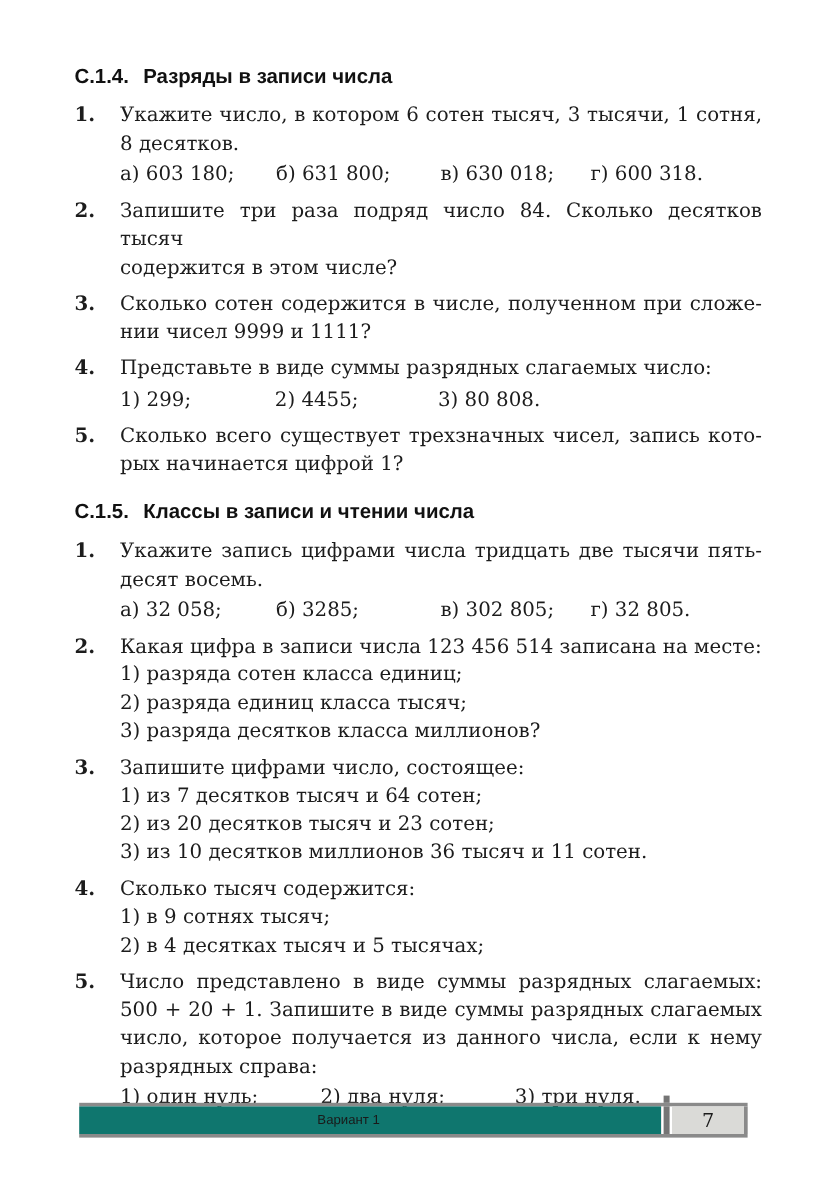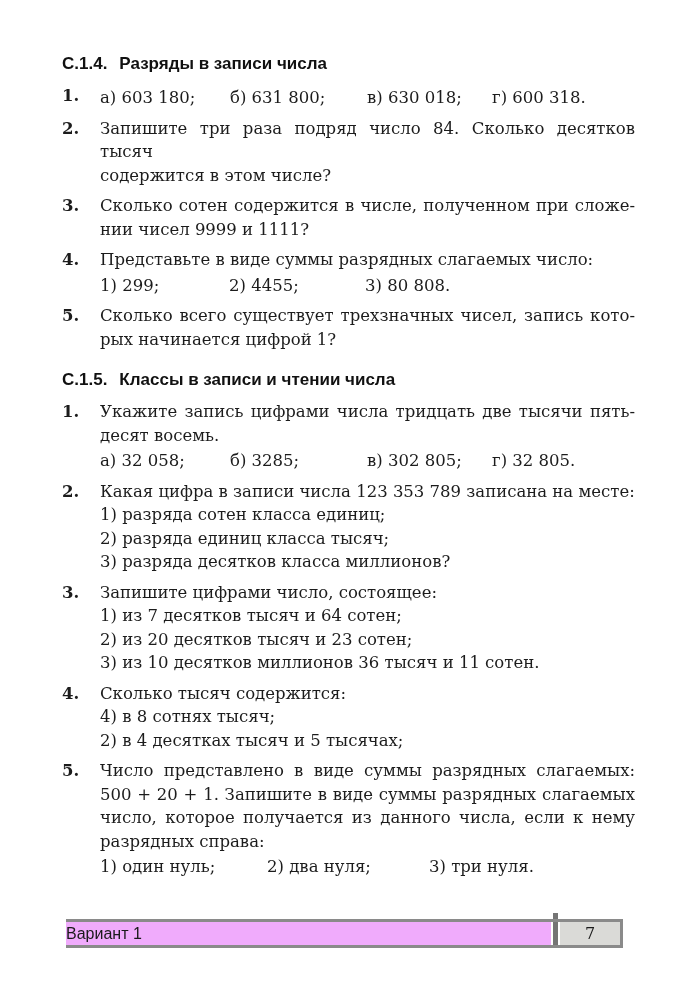--- a/index.html
+++ b/index.html
@@ -63,26 +63,26 @@
     box-sizing: border-box;
     border-top: 3px solid #8a8a8a;
     border-bottom: 3px solid #8a8a8a;
     display: flex;
     align-items: stretch;
   }
   .f-label-area {
     flex: 1;
     display: flex;
     align-items: center;
-    justify-content: flex-start;
+    justify-content: center;
     padding-right: 36px;
     font-family: "Liberation Sans", sans-serif;
-    font-size: 16px;
+    font-size: 11px;
     color: #1a1a1a;
-    background: #f0abfc;
+    background: #0f766e;
   }
   .f-divider {
     width: 5px;
     background: #757575;
     border-left: 2px solid #ffffff;
     border-right: 2px solid #ffffff;
     position: relative;
   }
   .f-divider::before {
     content: "";
@@ -111,20 +111,24 @@
 <div class="page">
   <div class="content">
 
     <div class="section-header">
       <span class="sec-id">С.1.4.</span><span>Разряды в записи числа</span>
     </div>
 
     <div class="problem">
       <div class="pnum">1.</div>
       <div class="pbody">
+        <div class="para">
+            <div class="line">Укажите число, в котором 6 сотен тысяч, 3 тысячи, 1 сотня,</div>
+            <div class="line">8 десятков.</div>
+          </div>
         <div class="opts opts4">
             <span class="col">а) 603 180;</span>
             <span class="col">б) 631 800;</span>
             <span class="col">в) 630 018;</span>
             <span class="col">г) 600 318.</span>
           </div>
       </div>
     </div>
 
     <div class="problem">
@@ -188,21 +192,21 @@
             <span class="col">в) 302 805;</span>
             <span class="col">г) 32 805.</span>
           </div>
       </div>
     </div>
 
     <div class="problem">
       <div class="pnum">2.</div>
       <div class="pbody">
         <div class="para">
-            <div class="line">Какая цифра в записи числа 123 353 789 записана на месте:</div>
+            <div class="line">Какая цифра в записи числа 123 456 514 записана на месте:</div>
           </div>
         <div class="subs">
             <div class="line">1) разряда сотен класса единиц;</div>
             <div class="line">2) разряда единиц класса тысяч;</div>
             <div class="line">3) разряда десятков класса миллионов?</div>
           </div>
       </div>
     </div>
 
     <div class="problem">
@@ -219,21 +223,21 @@
       </div>
     </div>
 
     <div class="problem">
       <div class="pnum">4.</div>
       <div class="pbody">
         <div class="para">
             <div class="line">Сколько тысяч содержится:</div>
           </div>
         <div class="subs">
-            <div class="line">4) в 8 сотнях тысяч;</div>
+            <div class="line">1) в 9 сотнях тысяч;</div>
             <div class="line">2) в 4 десятках тысяч и 5 тысячах;</div>
           </div>
       </div>
     </div>
 
     <div class="problem">
       <div class="pnum">5.</div>
       <div class="pbody">
         <div class="para">
             <div class="line">Число представлено в виде суммы разрядных слагаемых:</div>

